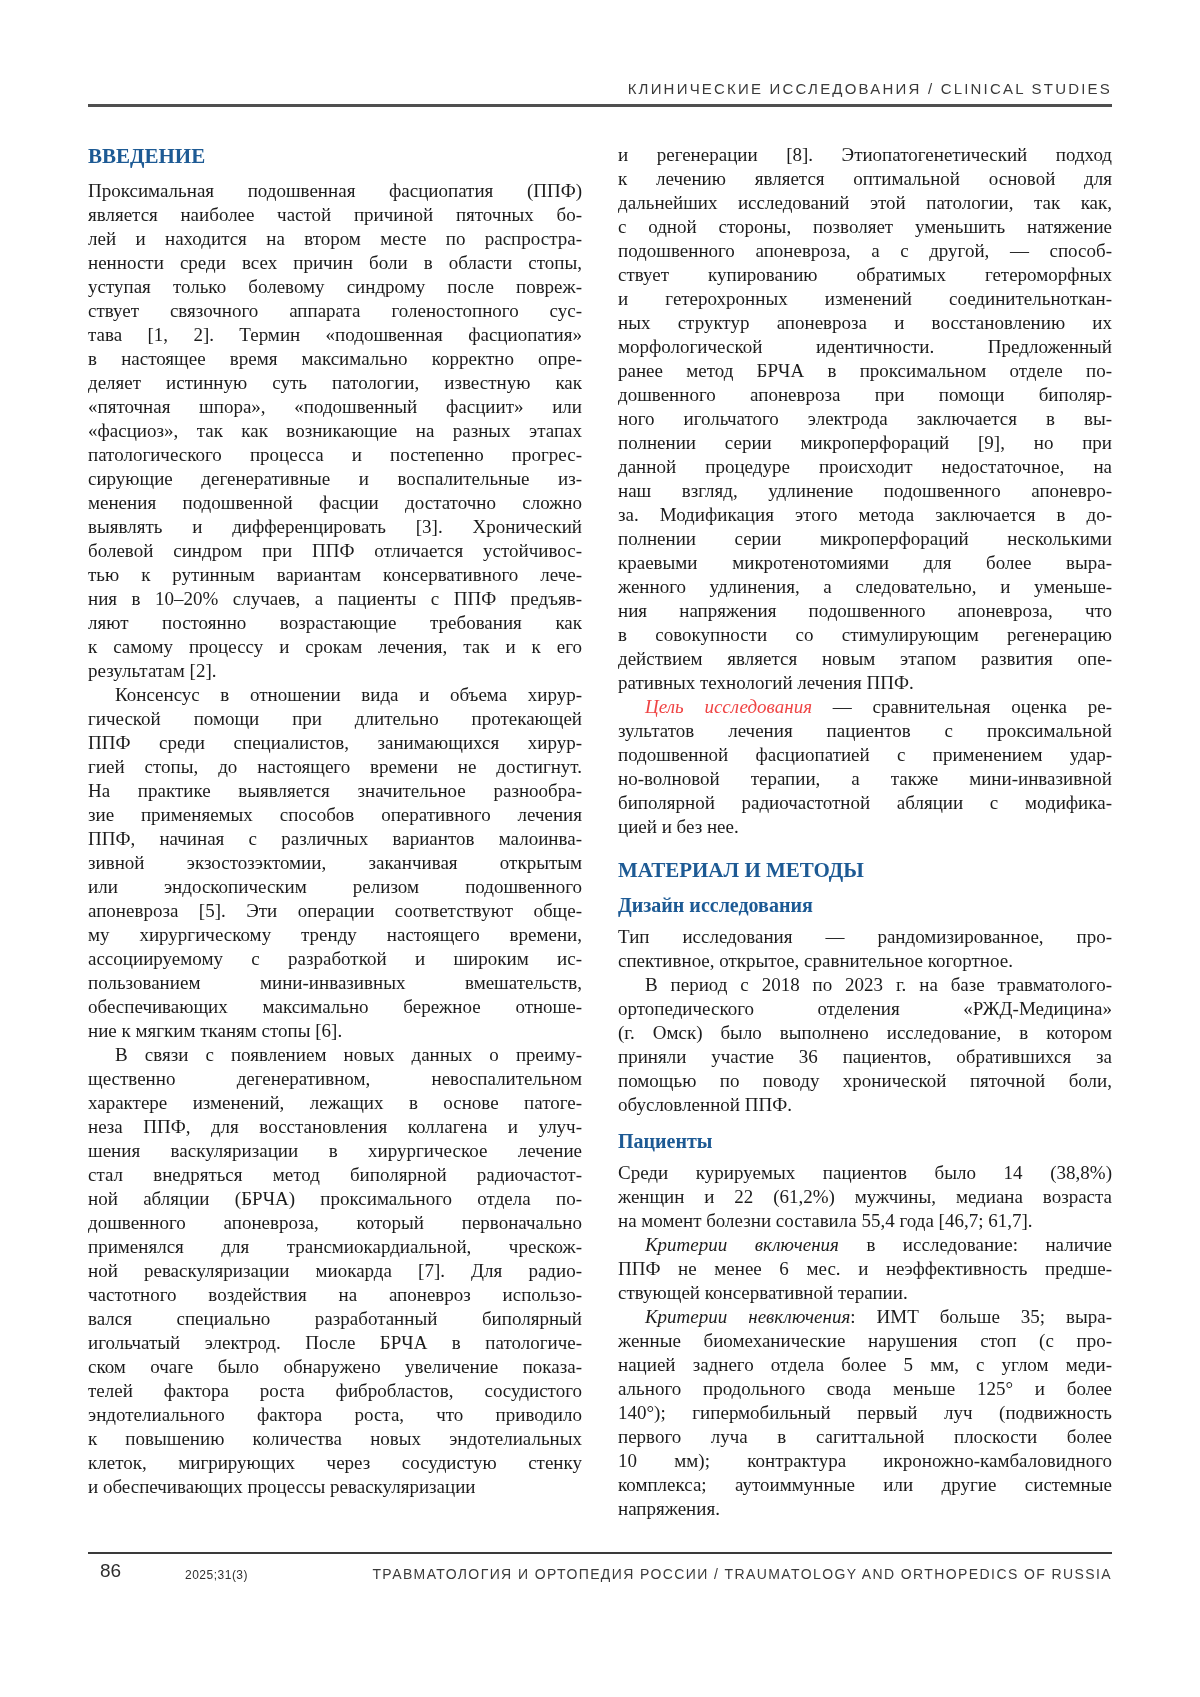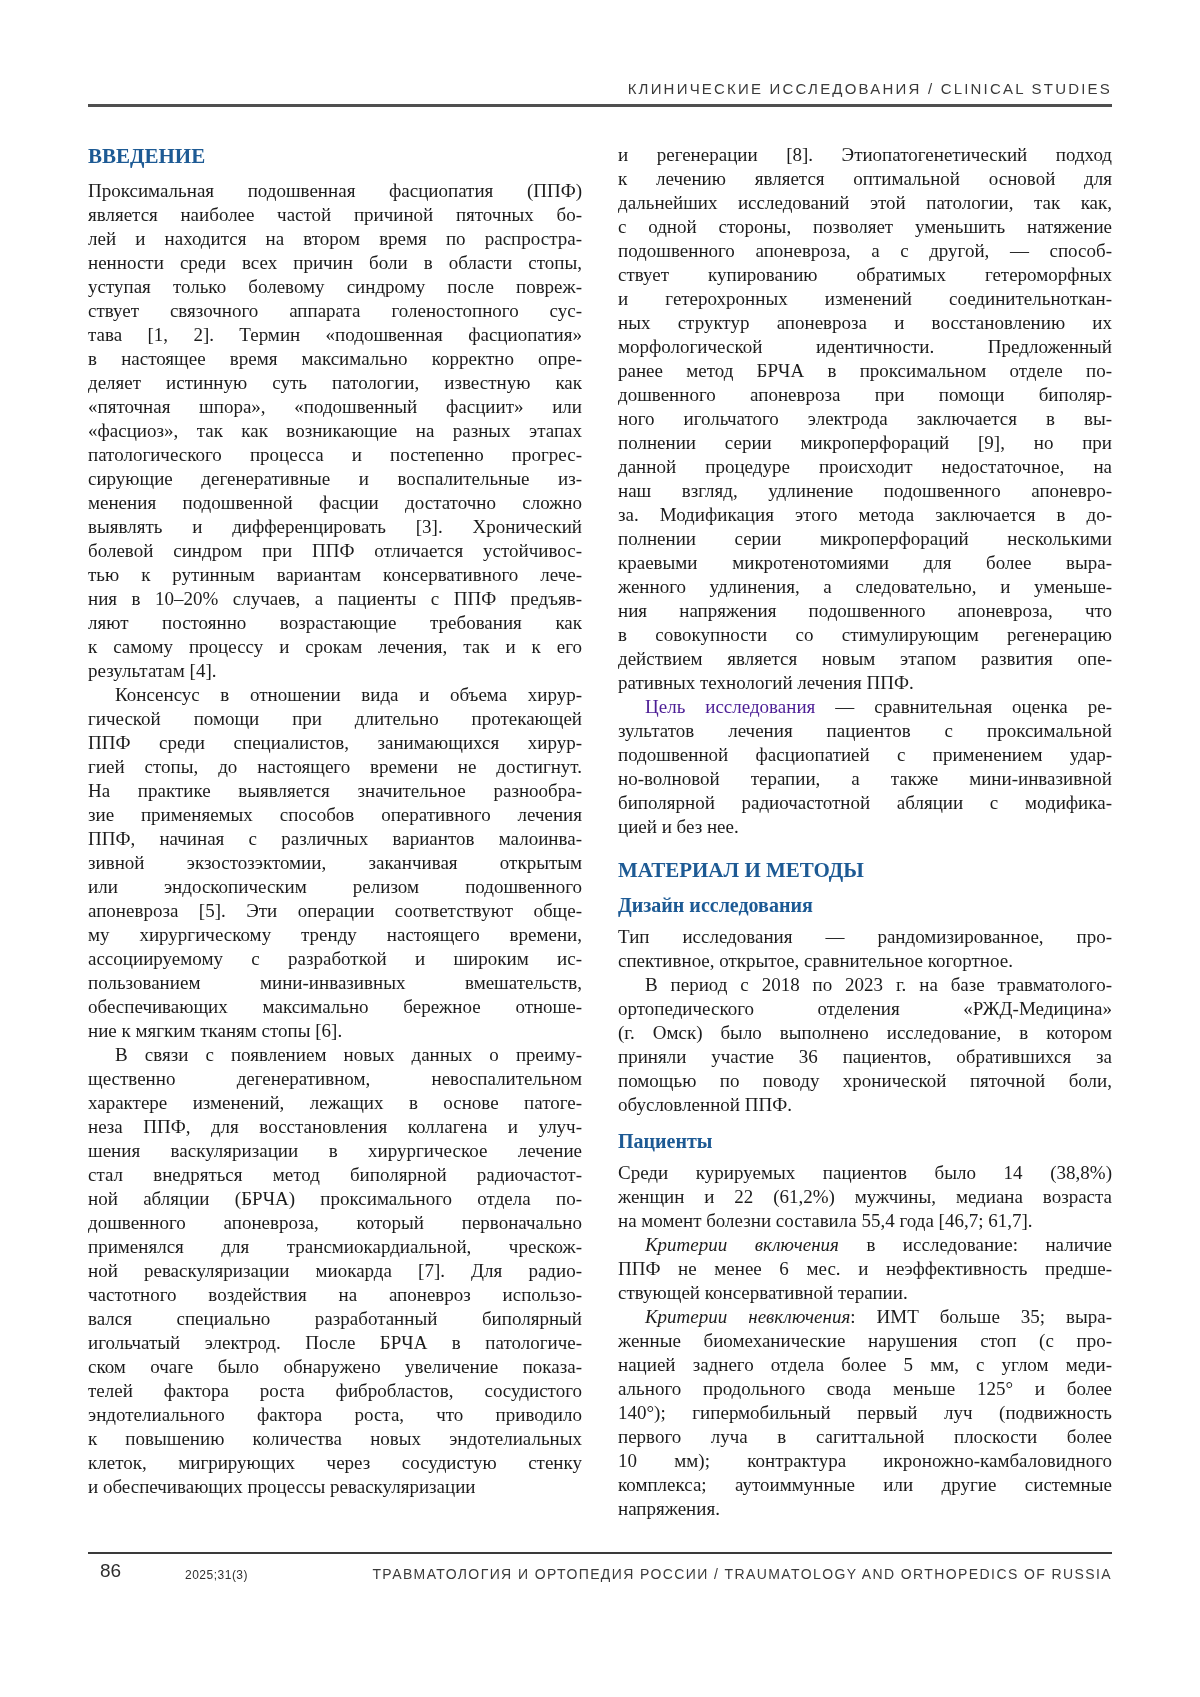--- a/index.html
+++ b/index.html
@@ -24,21 +24,21 @@
   .h1 + .h2 { margin-top:2px; }
 
   .para { margin:0; }
   .line {
     font-size:19px; line-height:24px;
     text-align:justify; text-align-last:justify;
   }
   .line.last { text-align-last:left; }
   .line.indent { text-indent:27px; }
   .seg-i  { font-style:italic; }
-  .seg-ib { color:#4c1d95; }
+  .seg-ib { font-style:italic; color:#ef4444; }
 
   .foot-rule { position:absolute; top:1552px; left:88px; width:1024px; height:2px; background:#3a3a3a; }
   .footer {
     position:absolute; top:1560px; left:88px; width:1024px;
     display:flex; align-items:flex-end;
     font-family:"Liberation Sans", sans-serif; color:#2e2e2e;
   }
   .page-num { font-size:19px; width:97px; box-sizing:border-box; padding-left:12px; }
   .issue    { font-size:12px; font-weight:normal; letter-spacing:0.5px; }
   .journal  { margin-left:auto; font-size:14px; letter-spacing:1.4px; white-space:nowrap; color:#3a3a3a; }
@@ -50,39 +50,39 @@
 
   <div class="running-head">КЛИНИЧЕСКИЕ ИССЛЕДОВАНИЯ / CLINICAL STUDIES</div>
   <div class="head-rule"></div>
 
   <div class="columns">
     <div class="col">
         <div class="h1">ВВЕДЕНИЕ</div>
         <div class="para">
           <div class="line">Проксимальная подошвенная фасциопатия (ППФ)</div>
           <div class="line">является наиболее частой причиной пяточных бо-</div>
-          <div class="line">лей и находится на втором время по распростра-</div>
+          <div class="line">лей и находится на втором месте по распростра-</div>
           <div class="line">ненности среди всех причин боли в области стопы,</div>
           <div class="line">уступая только болевому синдрому после повреж-</div>
           <div class="line">ствует связочного аппарата голеностопного сус-</div>
           <div class="line">тава [1, 2]. Термин «подошвенная фасциопатия»</div>
           <div class="line">в настоящее время максимально корректно опре-</div>
           <div class="line">деляет истинную суть патологии, известную как</div>
           <div class="line">«пяточная шпора», «подошвенный фасциит» или</div>
           <div class="line">«фасциоз», так как возникающие на разных этапах</div>
           <div class="line">патологического процесса и постепенно прогрес-</div>
           <div class="line">сирующие дегенеративные и воспалительные из-</div>
           <div class="line">менения подошвенной фасции достаточно сложно</div>
           <div class="line">выявлять и дифференцировать [3]. Хронический</div>
           <div class="line">болевой синдром при ППФ отличается устойчивос-</div>
           <div class="line">тью к рутинным вариантам консервативного лече-</div>
           <div class="line">ния в 10–20% случаев, а пациенты с ППФ предъяв-</div>
           <div class="line">ляют постоянно возрастающие требования как</div>
           <div class="line">к самому процессу и срокам лечения, так и к его</div>
-          <div class="line last">результатам [4].</div>
+          <div class="line last">результатам [2].</div>
         </div>
         <div class="para">
           <div class="line indent">Консенсус в отношении вида и объема хирур-</div>
           <div class="line">гической помощи при длительно протекающей</div>
           <div class="line">ППФ среди специалистов, занимающихся хирур-</div>
           <div class="line">гией стопы, до настоящего времени не достигнут.</div>
           <div class="line">На практике выявляется значительное разнообра-</div>
           <div class="line">зие применяемых способов оперативного лечения</div>
           <div class="line">ППФ, начиная с различных вариантов малоинва-</div>
           <div class="line">зивной экзостозэктомии, заканчивая открытым</div>

